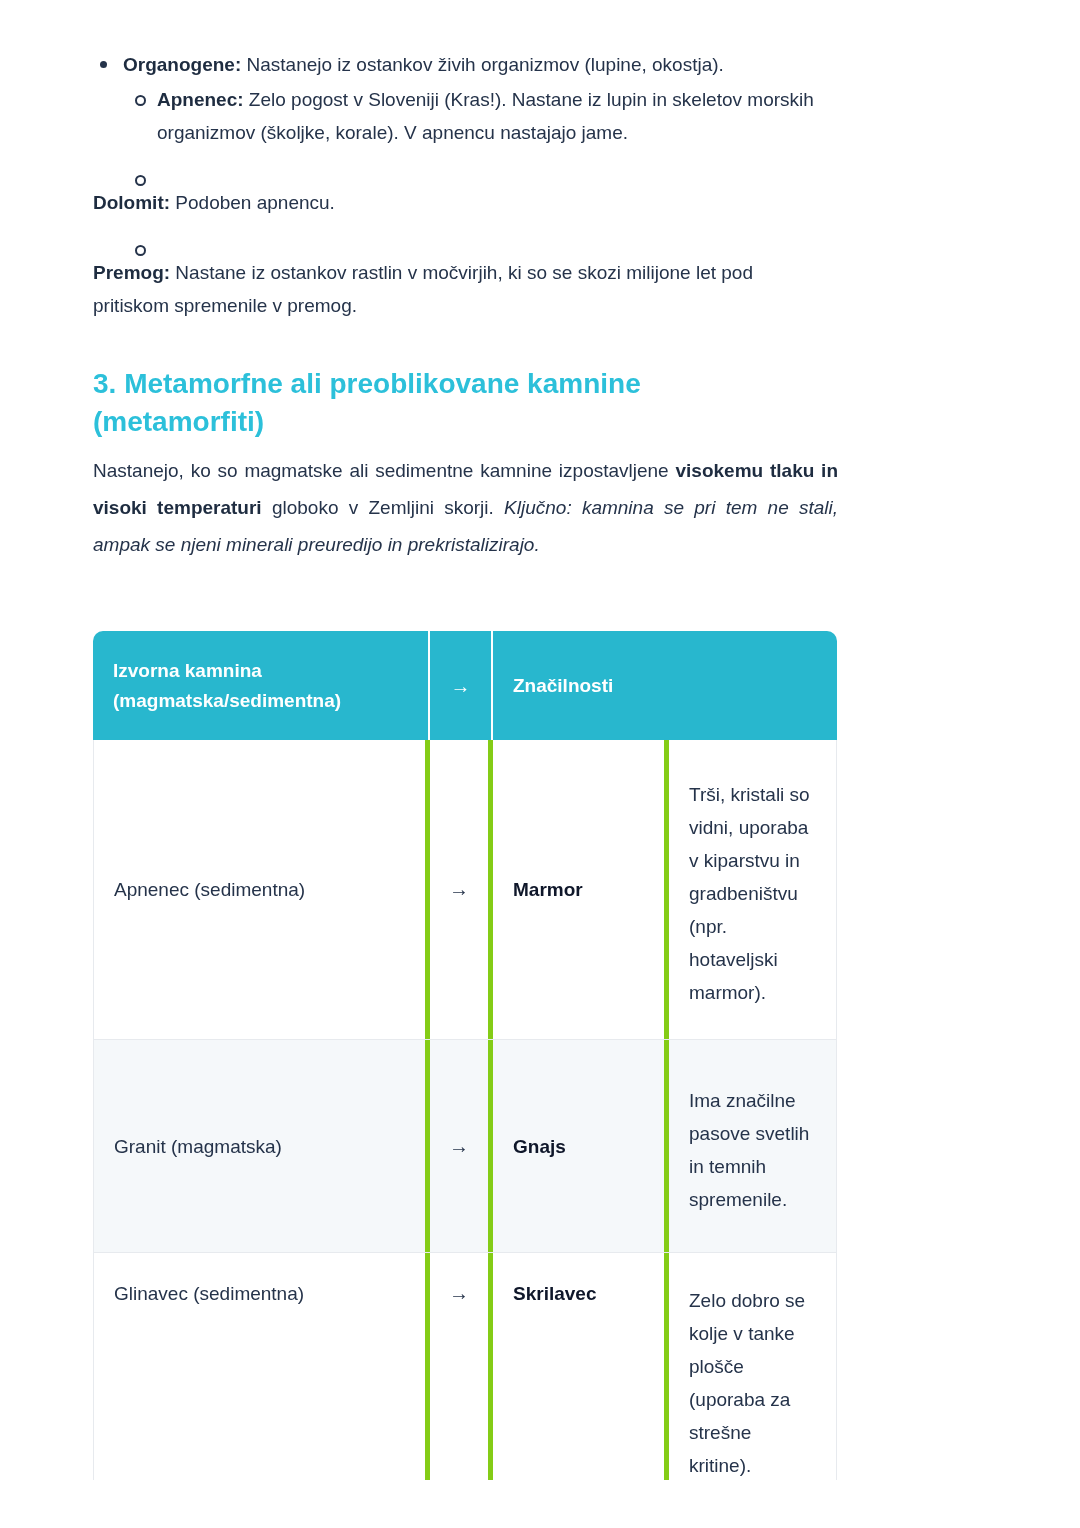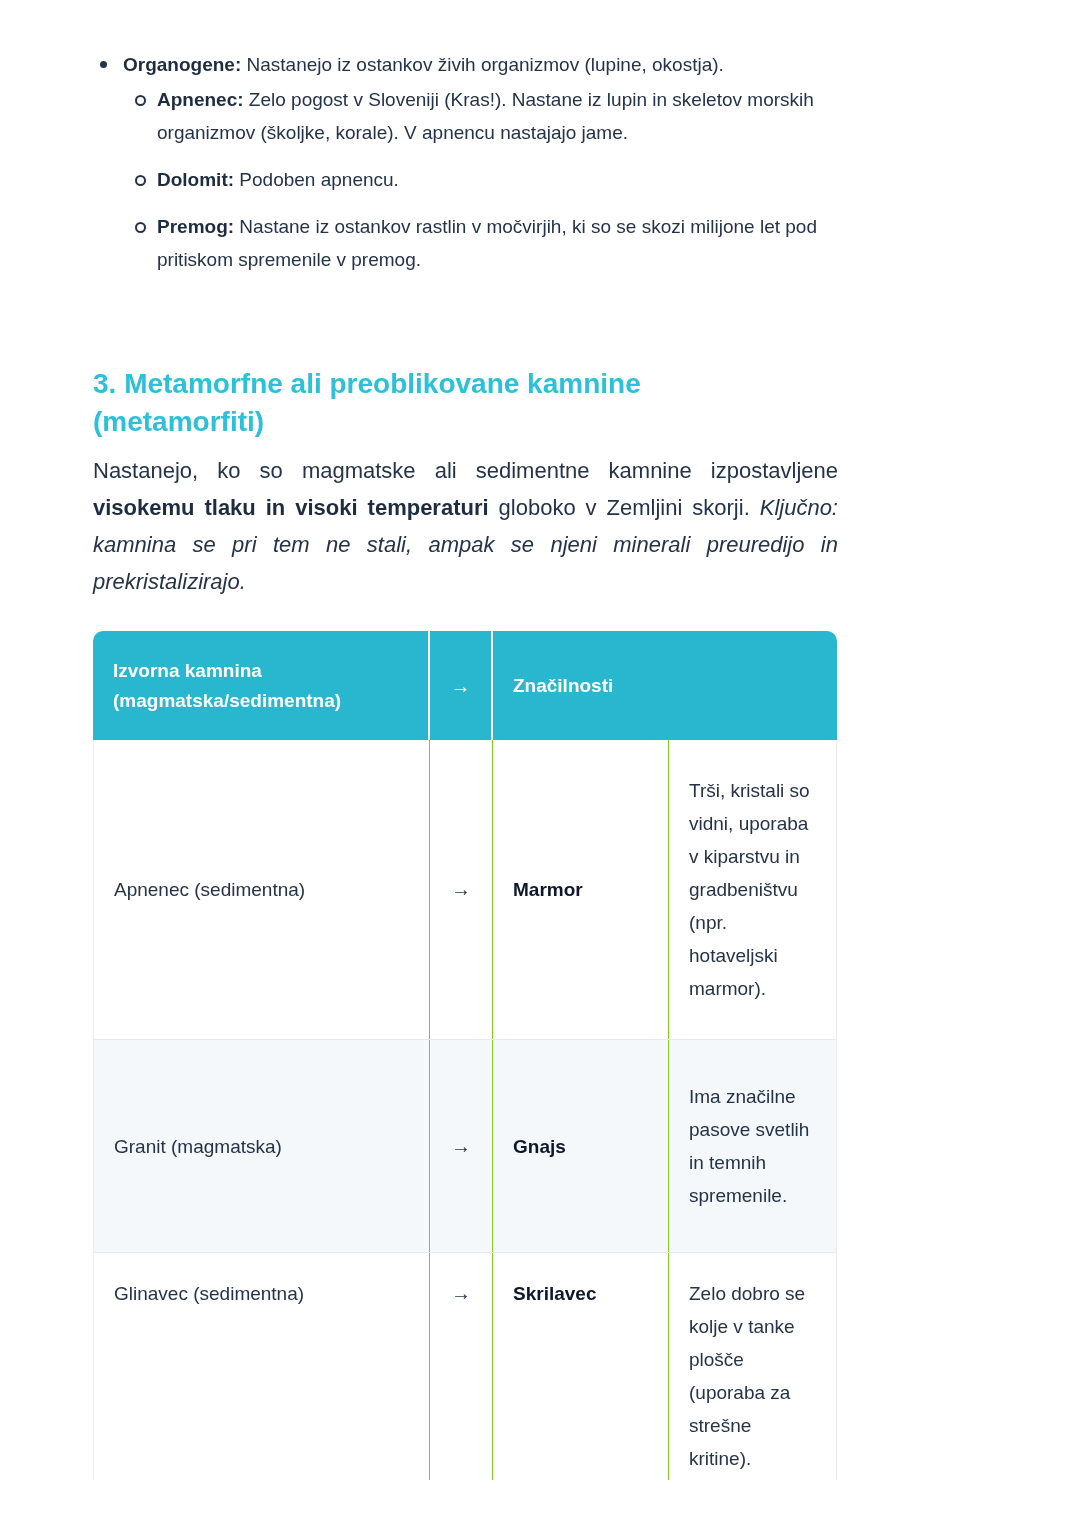--- a/index.html
+++ b/index.html
@@ -35,35 +35,35 @@
     width: 7px; height: 7px; border-radius: 50%;
     background: #25334a; margin: 13px 16px 0 7px;
   }
   .m2 {
     flex: 0 0 auto;
     width: 7px; height: 7px; border-radius: 50%;
     border: 2px solid #25334a; background: transparent;
     margin: 12px 11px 0 42px;
   }
   .sub-first { margin-top: 2px; }
-  .sub-next { margin-top: 14px; }
+  .sub-next { margin-top: 14px; flex-direction: column; }
 
   
   .heading {
     position: absolute; top: 365px; left: 0;
     margin: 0; width: 680px;
     font-size: 28px; line-height: 38px; font-weight: bold;
     color: #2cc0da;
   }
 
   
   .intro {
     position: absolute; top: 452px; left: 0;
     margin: 0; width: 745px;
-    font-size: 22px; line-height: 37px;
+    font-size: 19px; line-height: 37px;
     text-align: justify;
   }
   .intro .seg-b { font-weight: bold; color: #1e2c40; }
   .intro .seg-i { font-style: italic; }
 
   
   .rock-table { position: absolute; top: 631px; left: 0; width: 744px; }
   .t-head {
     display: grid;
     grid-template-columns: 337px 63px 176px 168px;
@@ -94,23 +94,23 @@
   .t-row.alt { background: #f5f8fa; }
   .t-row.mid { border-bottom: 1px solid #e7eaee; }
   .row-1 { height: 300px; }
   .row-2 { height: 213px; }
   .row-3 { height: 227px; overflow: hidden; }
   .td {
     box-sizing: border-box;
     display: flex; align-items: center;
     padding: 18px 20px;
     font-size: 19px; line-height: 33px;
-    border-right: 1px solid #84cc16;
+    border-right: 5px solid #84cc16;
   }
-  .td.last { border-right: none; }
+  .td.last { border-right: none; margin-top: 7px; }
   .td.arrow-cell { justify-content: center; padding-left: 0; padding-right: 0; font-size: 20px; }
   .td.result { font-weight: bold; color: #0f172a; }
   .row-3 .td { align-items: flex-start; padding-top: 24px; }
 
   
   .footer {
     position: absolute; left: 893px; top: 1434px;
     font-size: 16px; color: #9fa7b0; z-index: 2;
   }
 </style>

